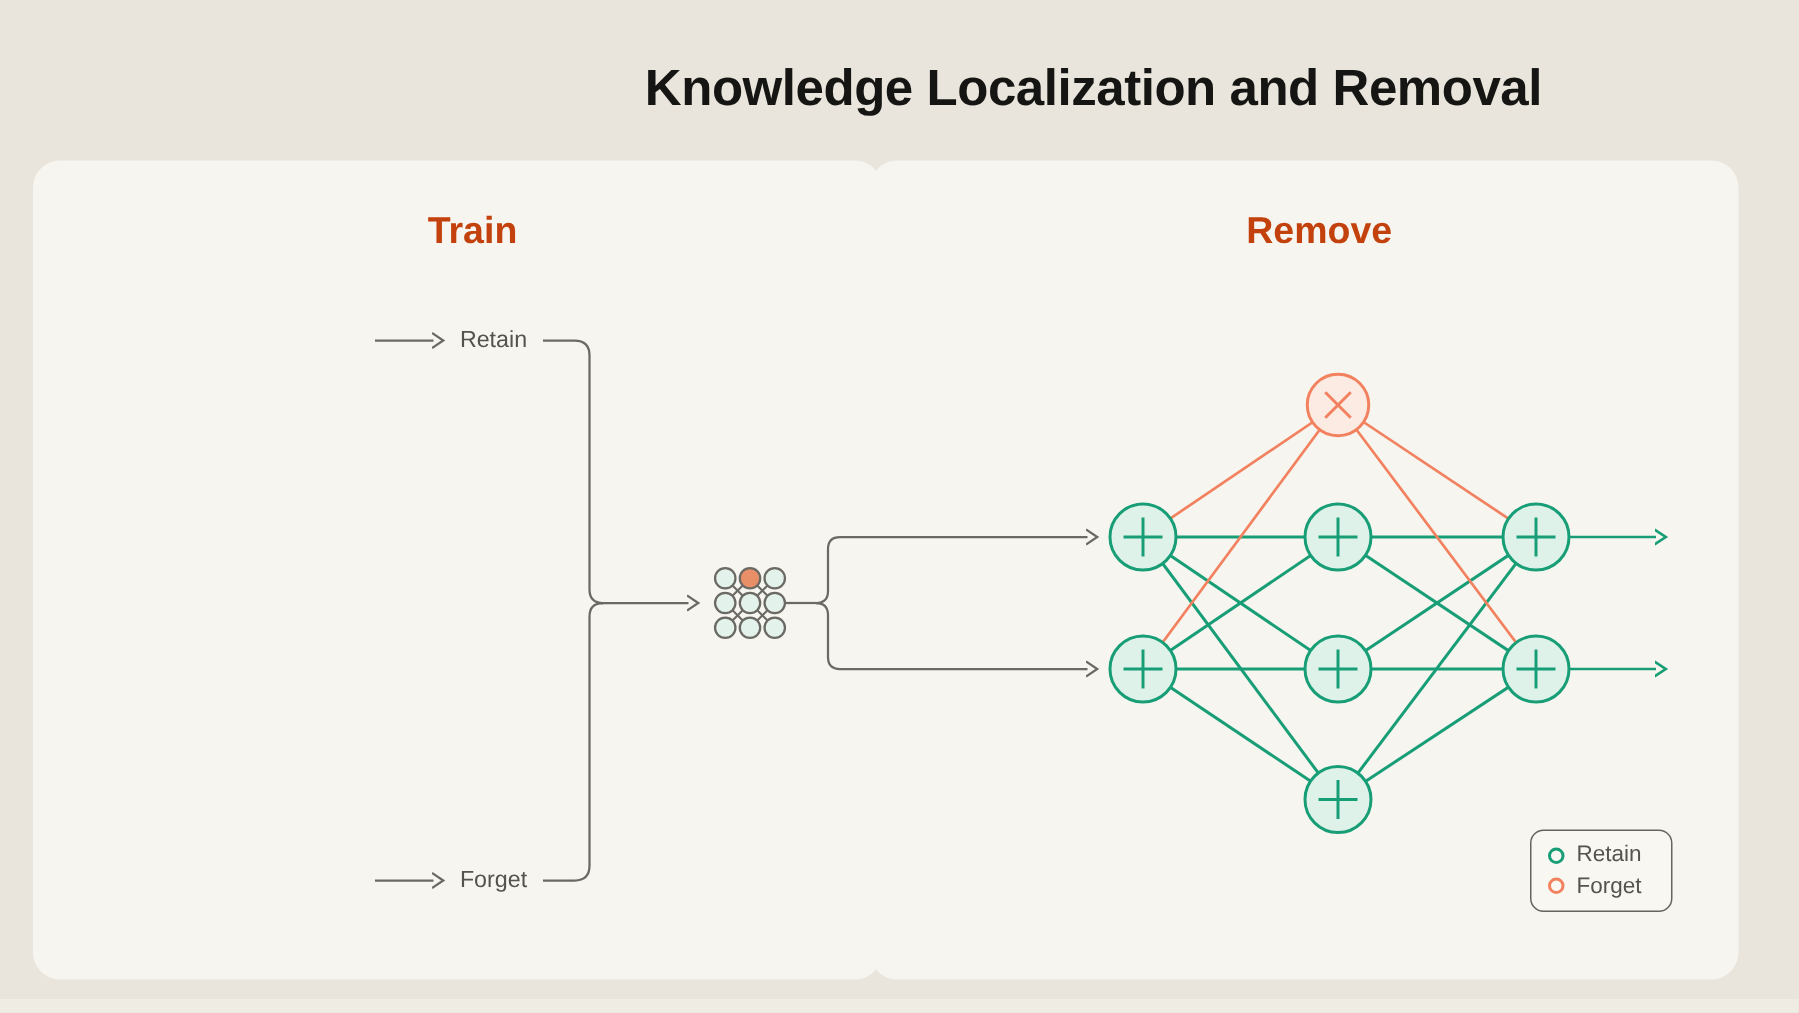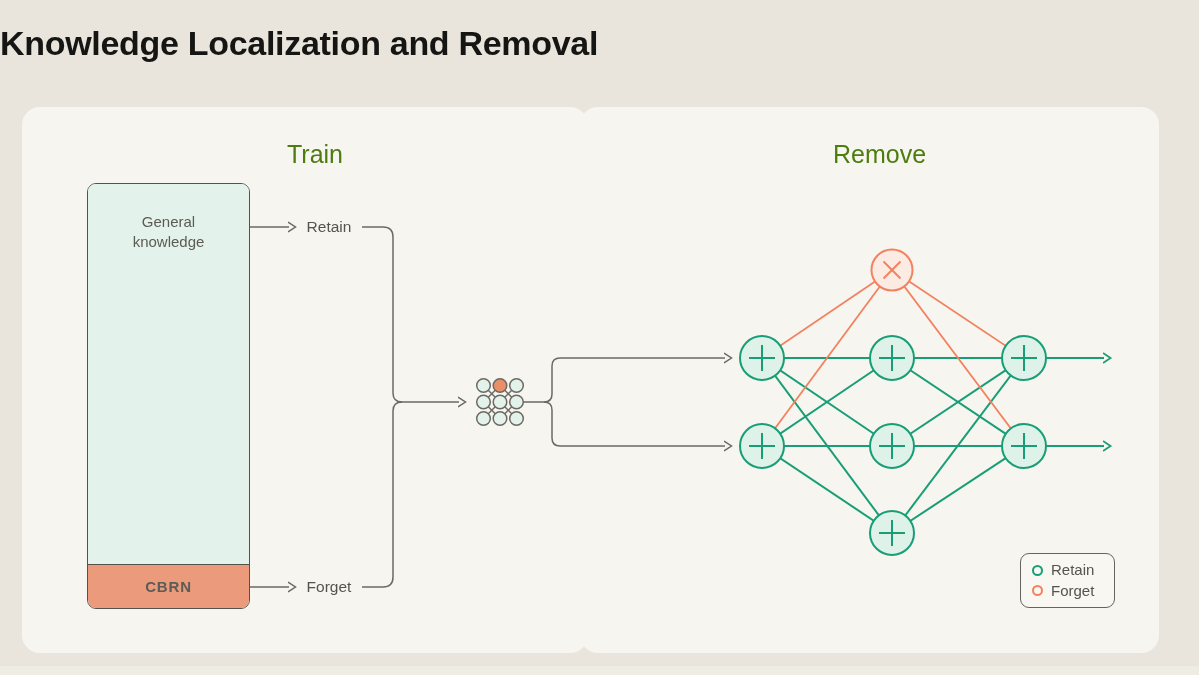--- a/index.html
+++ b/index.html
@@ -1,28 +1,28 @@
 <!DOCTYPE html>
 <html><head>
 <meta charset="utf-8">
 <style>
   * { margin:0; padding:0; box-sizing:border-box; }
   html,body { width:1199px; height:675px; }
   body { font-family:"Liberation Sans","DejaVu Sans",sans-serif; background:#E9E5DC; overflow:hidden; }
   .page { position:relative; width:1199px; height:675px; background:#E9E5DC; }
   .bottom-strip { position:absolute; left:0; right:0; bottom:0; height:9px; background:#EFECE4; }
 
-  .title { position:absolute; top:24px; left:0; width:1028px; text-align:left;
+  .title { position:absolute; top:40px; left:0; width:1028px; text-align:right;
            font-size:34px; font-weight:700; color:#151513; letter-spacing:-0.3px; }
 
   .panel { position:absolute; top:107px; height:546px; background:#F7F5EF; border-radius:18px; }
   .panel-train { left:22px; width:566px; }
   .panel-remove { left:580px; width:579px; }
   .panel-title { position:absolute; top:33px; left:0; width:100%; text-align:center;
-                 font-size:25px; font-weight:400; color:#4d7c0f;padding-left:20px; }
+                 font-size:25px; font-weight:700; color:#c2410c;padding-left:20px; }
 
   .knowledge-box { position:absolute; left:65px; top:76px; width:163px; height:426px;
                    border:1.5px solid #53524B; border-radius:9px; overflow:hidden;
                    display:flex; flex-direction:column; }
   .general-section { flex:1; background:#E3F2EB; text-align:center; padding-top:28px;
                      font-size:15px; font-weight:500; color:#5C5B54; line-height:1.3; }
   .general-section span { display:inline-block; width:110px; }
   .cbrn-section { height:44px; background:#EB9B7B; border-top:1.5px solid #53524B;
                   display:flex; align-items:center; justify-content:center;
                   font-size:15px; font-weight:600; color:#5C5B54; letter-spacing:0.8px; }
@@ -55,28 +55,20 @@
 </style>
 </head>
 <body>
 
 <div class="page">
 
   <h1 class="title">Knowledge Localization and Removal</h1>
 
   <section class="panel panel-train">
     <h2 class="panel-title">Train</h2>
-    <div class="knowledge-box">
-      <div class="general-section">
-        <span>General knowledge</span>
-      </div>
-      <div class="cbrn-section">
-        <span>CBRN</span>
-      </div>
-    </div>
   </section>
 
   <section class="panel panel-remove">
     <h2 class="panel-title">Remove</h2>
     <div class="legend">
       <div class="legend-row">
         <span class="legend-swatch swatch-retain"></span>
         <span class="legend-label">Retain</span>
       </div>
       <div class="legend-row">

